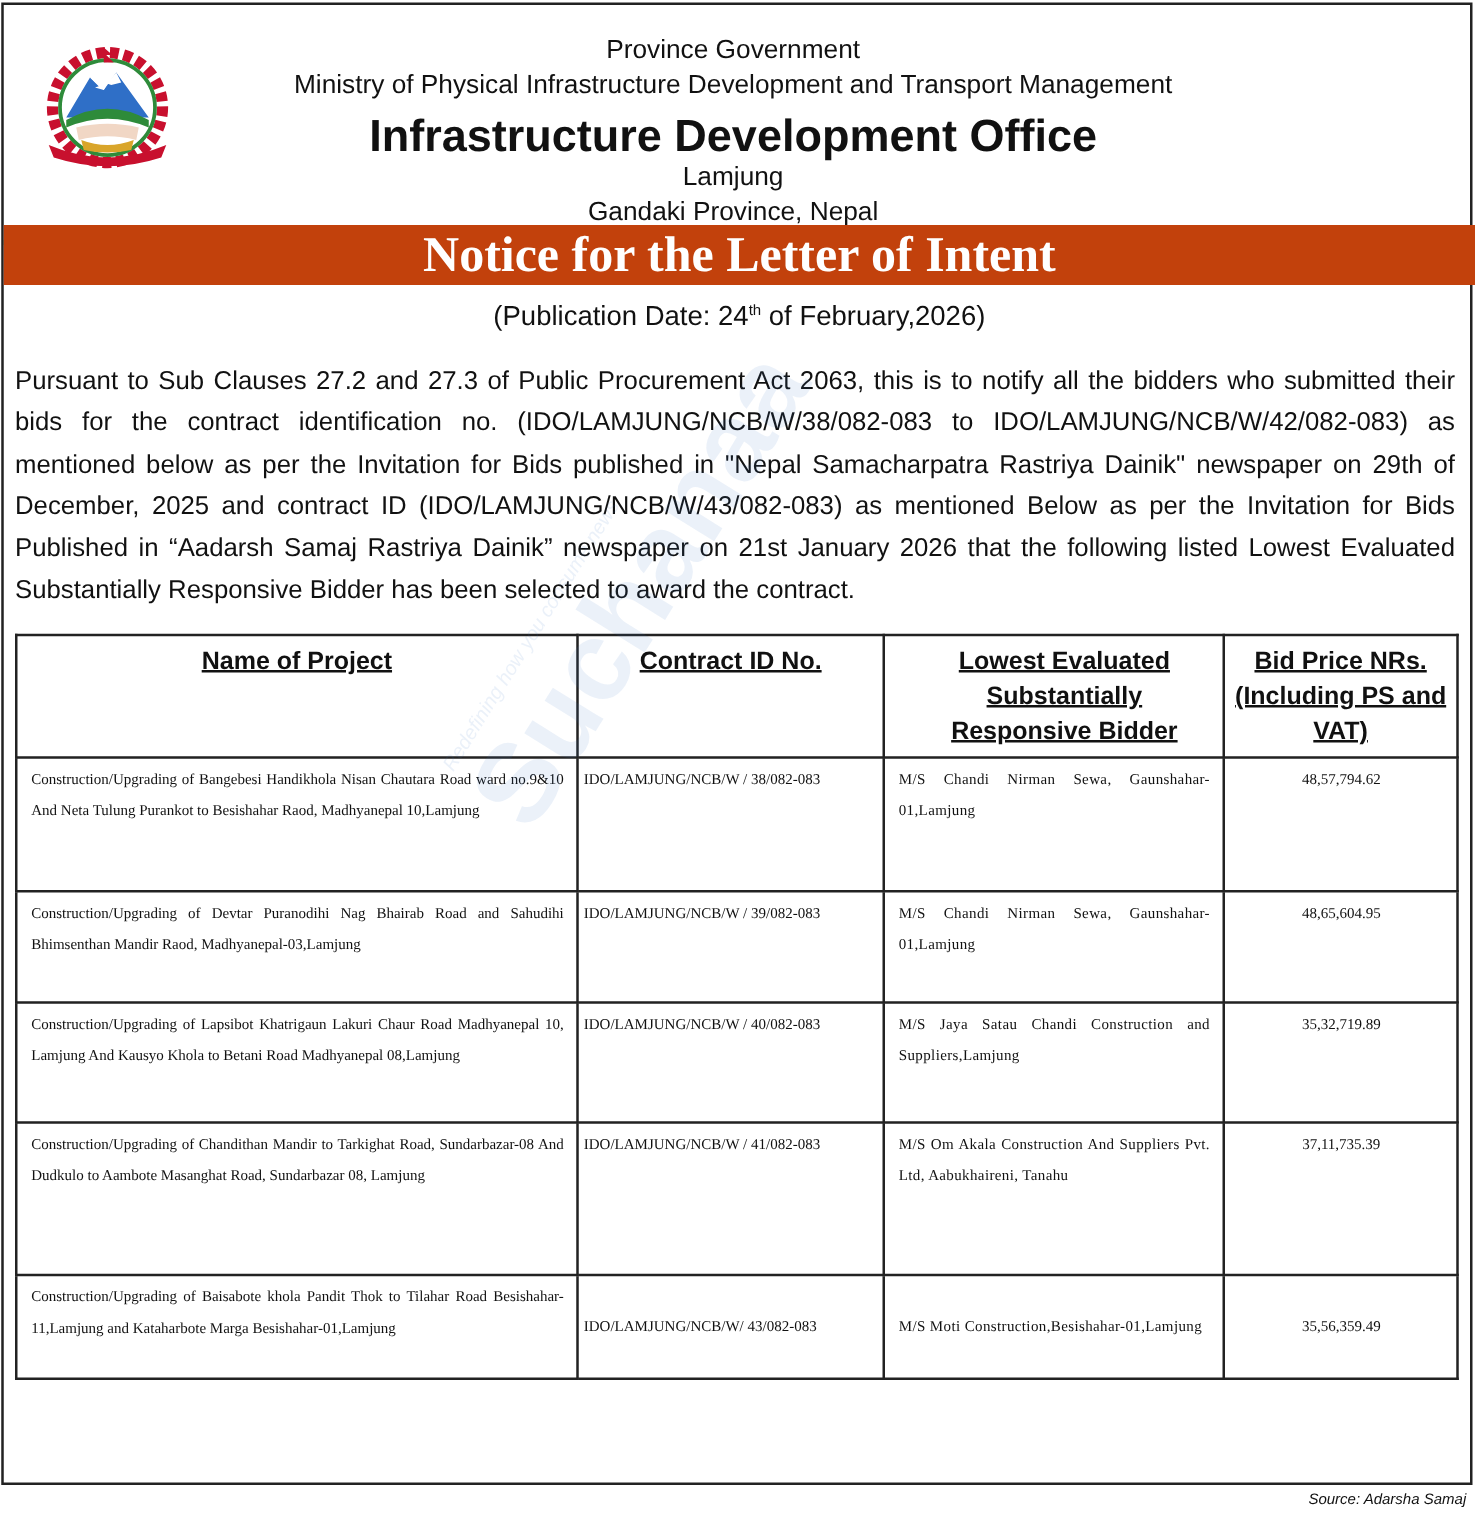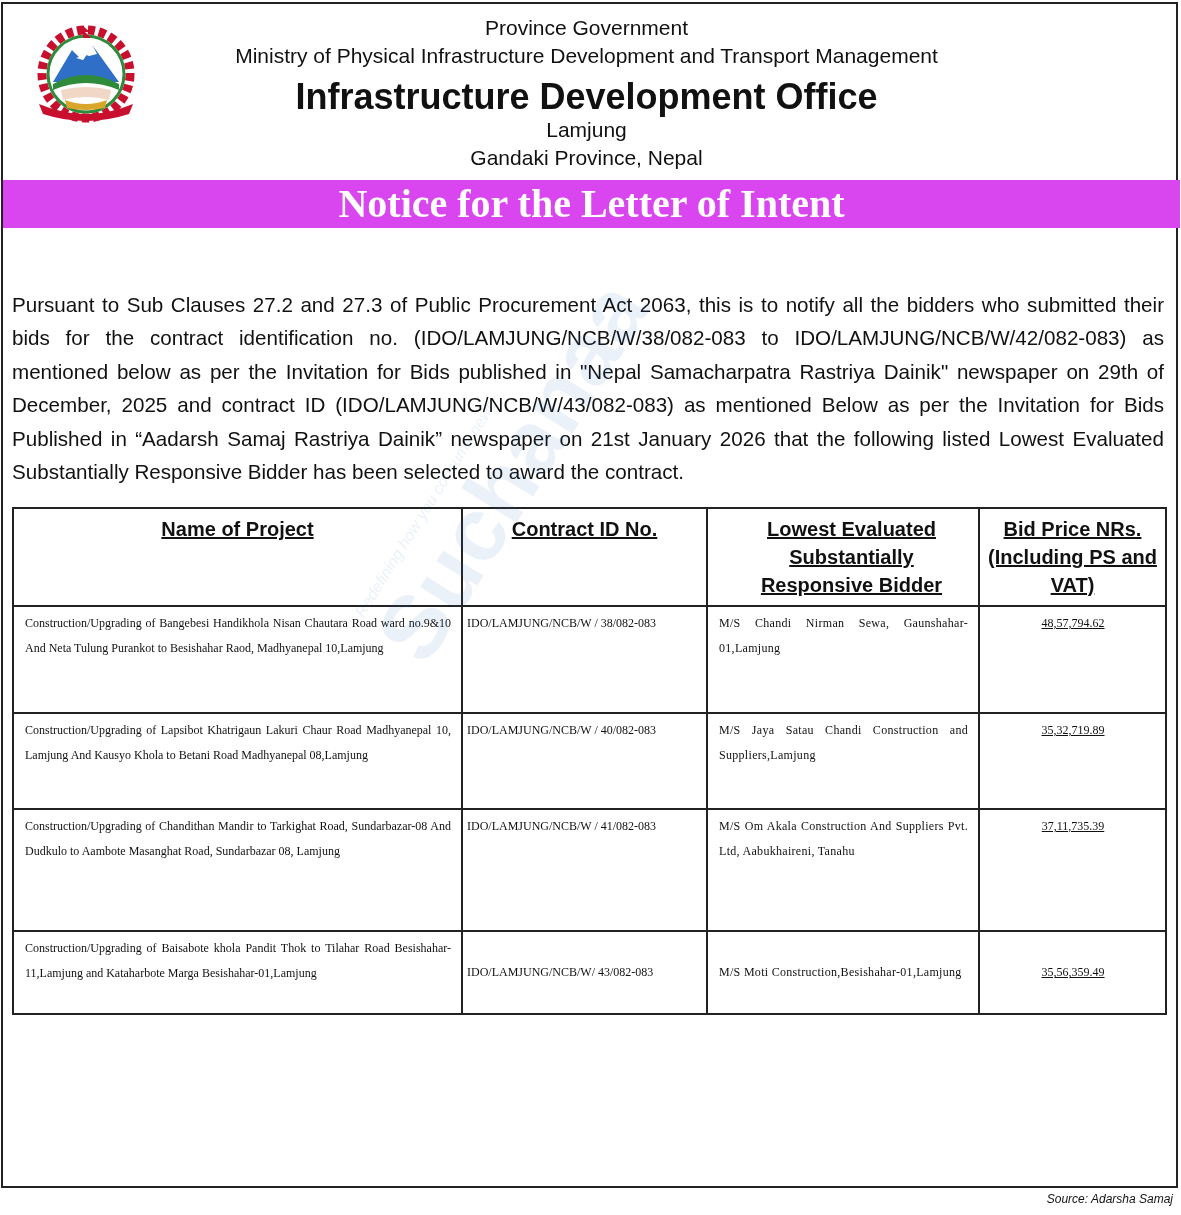--- a/index.html
+++ b/index.html
@@ -1,37 +1,37 @@
 <!DOCTYPE html>
 <html><head>
 <meta charset="utf-8">
 <style>
   html, body { margin: 0; padding: 0; background: #ffffff; }
   body { width: 1181px; height: 1215px; position: relative; overflow: hidden; font-family: "Liberation Sans", sans-serif; color: #111; }
   .frame { position: absolute; left: 1px; top: 2px; width: 1177px; height: 1186px; border: 2px solid #222; box-sizing: border-box; }
-  .header { position: absolute; left: 0; top: 4px; width: 1177px; height: 176px; border-bottom: 4px solid #14532d; box-sizing: border-box; }
+  .header { position: absolute; left: 0; top: 16px; width: 1177px; height: 176px; border-bottom: 4px solid #14532d; box-sizing: border-box; }
   .emblem { position: absolute; left: 24px; top: 12px; width: 118px; height: 108px; }
   .hline { position: absolute; left: 0; width: 1177px; text-align: center; white-space: nowrap; }
   .h-gov { top: 8px; font-size: 21px; left: -5px; }
   .h-ministry { top: 36px; font-size: 21px; left: -5px; }
   .h-office { top: 68px; font-size: 36px; font-weight: bold; left: -5px; }
   .h-district { top: 110px; font-size: 21px; left: -5px; }
   .h-province { top: 138px; font-size: 21px; left: -5px; }
-  .title-bar { position: absolute; left: 0; top: 176px; width: 1177px; height: 48px; background: #d946ef; color: #fff; text-align: center; font-family: "Liberation Serif", serif; font-weight: bold; font-size: 40px; line-height: 48px; }
+  .title-bar { position: absolute; left: 0; top: 176px; width: 1177px; height: 48px; background: #c2410c; color: #fff; text-align: center; font-family: "Liberation Serif", serif; font-weight: bold; font-size: 40px; line-height: 48px; }
   .pubdate { position: absolute; left: 0; top: 236px; width: 1177px; text-align: center; font-size: 22px; }
   .pubdate sup { font-size: 12px; }
   .body-text { position: absolute; left: 9px; top: 284px; width: 1152px; font-size: 20.6px; line-height: 33.4px; text-align: justify; }
   table { position: absolute; left: 9px; top: 503px; width: 1153px; border-collapse: collapse; table-layout: fixed; }
   th, td { border: 2.5px solid #222; vertical-align: top; }
   th { font-family: "Liberation Sans", sans-serif; font-weight: bold; font-size: 20px; line-height: 28px; padding: 6px 6px; text-align: center; height: 80px; text-decoration: underline; }
   td { font-family: "Liberation Serif", serif; font-size: 12px; line-height: 24.5px; padding: 4px 10px 4px 11px; }
   td.name { text-align: justify; }
   td.cid { text-align: left; padding-left: 4px; padding-right: 4px; }
   td.bidder { text-align: justify; letter-spacing: 0.3px; }
-  td.price { text-align: center; text-decoration: underline; }
+  td.price { text-align: center; }
   .source { position: absolute; right: 8px; top: 1192px; font-size: 12px; font-style: italic; }
   .wm { position: absolute; color: rgba(60,120,200,0.10); font-weight: bold; pointer-events: none; }
 </style>
 </head>
 <body>
 
 <div class="frame">
 
   <div class="header">
     <svg class="emblem" viewBox="0 0 118 108">
@@ -47,20 +47,21 @@
     </svg>
     <div class="hline h-gov">Province Government</div>
     <div class="hline h-ministry">Ministry of Physical Infrastructure Development and Transport Management</div>
     <div class="hline h-office">Infrastructure Development Office</div>
     <div class="hline h-district">Lamjung</div>
     <div class="hline h-province">Gandaki Province, Nepal</div>
   </div>
 
   <div class="title-bar">Notice for the Letter of Intent</div>
 
+  <div class="pubdate"><span>(Publication Date: 24</span><sup>th</sup><span> of February,2026)</span></div>
 
   <div class="body-text">Pursuant to Sub Clauses 27.2 and 27.3 of Public Procurement Act 2063, this is to notify all the bidders who submitted their bids for the contract identification no. (IDO/LAMJUNG/NCB/W/38/082-083 to IDO/LAMJUNG/NCB/W/42/082-083)  as mentioned below as per the Invitation for Bids published in "Nepal Samacharpatra Rastriya Dainik" newspaper on 29th of December, 2025 and contract ID (IDO/LAMJUNG/NCB/W/43/082-083) as mentioned Below as per the Invitation for Bids Published in “Aadarsh Samaj Rastriya Dainik” newspaper on 21st January 2026 that the following listed Lowest Evaluated Substantially Responsive Bidder has been selected to award the contract.</div>
 
   <table>
     <colgroup>
       <col style="width:449px">
       <col style="width:245px">
       <col style="width:272px">
       <col style="width:187px">
     </colgroup>
@@ -71,20 +72,26 @@
         <th style="padding-left:45px;padding-right:28px;">Lowest Evaluated Substantially Responsive Bidder</th>
         <th>Bid Price NRs. (Including PS and VAT)</th>
       </tr>
     </thead>
     <tbody>
       <tr style="height:107px">
         <td class="name">Construction/Upgrading of Bangebesi Handikhola Nisan Chautara Road ward no.9&amp;10 And Neta Tu­lung Purankot to Besishahar Raod, Madhyanepal 10,Lamjung</td>
         <td class="cid">IDO/LAMJUNG/NCB/W / 38/082-083</td>
         <td class="bidder">M/S Chandi Nirman Sewa, Gaunshahar-01,Lamjung</td>
         <td class="price">48,57,794.62</td>
+      </tr>
+      <tr style="height:89px">
+        <td class="name">Construction/Upgrading of Devtar Puranodihi Nag Bhairab Road and Sahudihi Bhimsenthan Mandir Raod, Madhyanepal-03,Lamjung</td>
+        <td class="cid">IDO/LAMJUNG/NCB/W / 39/082-083</td>
+        <td class="bidder">M/S Chandi Nirman Sewa, Gaunshahar-01,Lamjung</td>
+        <td class="price">48,65,604.95</td>
       </tr>
       <tr style="height:96px">
         <td class="name">Construction/Upgrading of Lapsibot Khatrigaun Lakuri Chaur Road Madhyanepal 10, Lamjung And Kausyo Khola to Betani Road Madhyanepal 08,Lamjung</td>
         <td class="cid">IDO/LAMJUNG/NCB/W / 40/082-083</td>
         <td class="bidder">M/S Jaya Satau Chandi Con­struction and Suppliers,Lam­jung</td>
         <td class="price">35,32,719.89</td>
       </tr>
       <tr style="height:122px">
         <td class="name">Construction/Upgrading of Chandithan  Mandir to Tarkighat Road, Sundarbazar-08 And Dudkulo to Aambote Masanghat Road, Sundarbazar 08, Lamjung</td>
         <td class="cid">IDO/LAMJUNG/NCB/W / 41/082-083</td>

